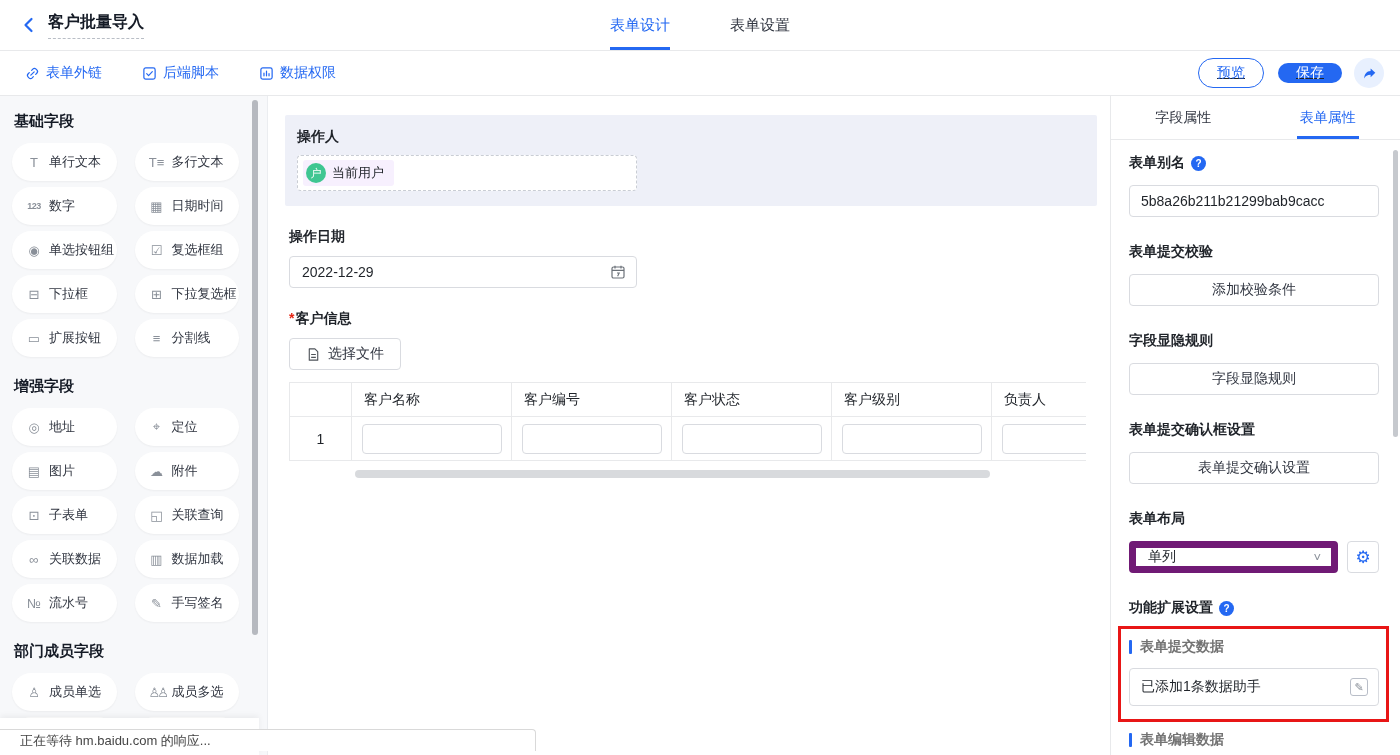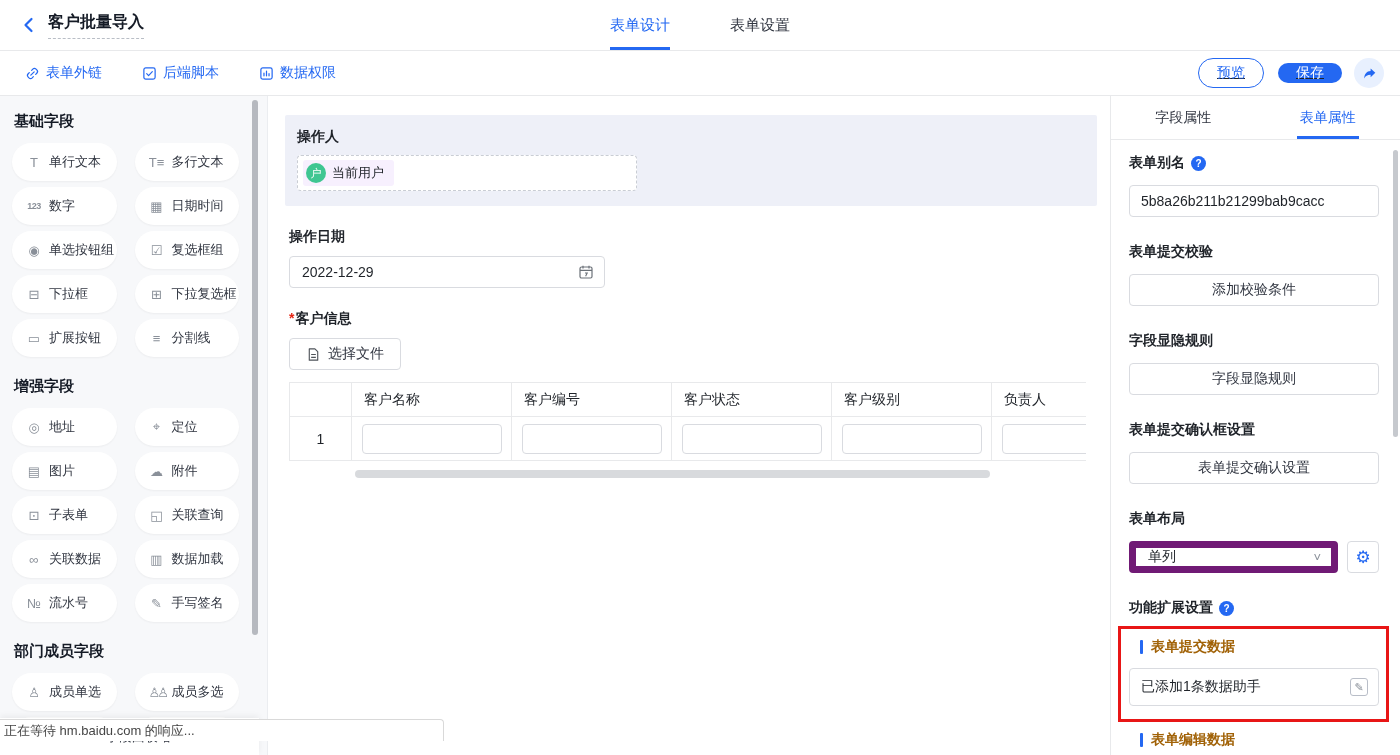--- a/index.html
+++ b/index.html
@@ -68,21 +68,21 @@
   .req { color:#e62412; margin-right:1px; }
   .field { margin-left:4px; }
   .field-selected { margin-left:0; background:#eef0f8; border-radius:2px; padding:13px 16px 15px 12px; }
   .dashed-box { margin-top:9px; width:340px; height:36px; background:#fff;
     border:1px dashed #c9cdd4; border-radius:4px; display:flex; align-items:center; padding:0 5px; cursor:pointer; }
   .chip { height:26px; background:#f7f0fe; border-radius:3px; display:flex; align-items:center;
     gap:6px; padding:0 10px 0 3px; font-size:13px; color:#1f2329; cursor:pointer; }
   .chip-avatar { width:20px; height:20px; border-radius:50%; background:#3fc692; color:#fff;
     font-size:11px; display:flex; align-items:center; justify-content:center; }
   .field-date { margin-top:22px; }
-  .input-box { margin-top:10px; width:316px; height:32px; border:1px solid #d9dbe0; border-radius:4px;
+  .input-box { margin-top:10px; width:348px; height:32px; border:1px solid #d9dbe0; border-radius:4px;
     display:flex; align-items:center; justify-content:space-between; padding:0 10px 0 12px;
     font-size:14px; color:#1f2329; background:#fff; cursor:text; }
   .field-customer { margin-top:22px; }
   .file-btn { margin-top:10px; height:32px; padding:0 16px; background:#fff; border:1px solid #d9dbe0;
     border-radius:4px; display:flex; align-items:center; gap:7px; font-size:14px; color:#303540;
     cursor:pointer; font-family:inherit; }
   .table-clip { margin-top:12px; width:797px; overflow:hidden; }
   table.sub { border-collapse:collapse; table-layout:fixed; width:862px; background:#fff; }
   table.sub th, table.sub td { border:1px solid #e8e9eb; }
   table.sub th { height:34px; font-size:14px; font-weight:400; color:#1f2329; text-align:left;
@@ -113,33 +113,33 @@
     font-size:14px; color:#303540; cursor:pointer; font-family:inherit; }
   .layout-row { display:flex; gap:9px; }
   .pselect { flex:1; height:32px; border:7px solid #701a75; border-radius:4px; display:flex;
     align-items:center; justify-content:space-between; padding:0 10px 0 12px; font-size:14px; cursor:pointer; }
   .chev { color:#8a9099; font-size:13px; }
   .gear-btn { width:32px; height:32px; border:1px solid #d9dbe0; border-radius:4px; background:#fff;
     color:#2468f2; font-size:17px; display:flex; align-items:center; justify-content:center; cursor:pointer; }
   .ext-title { margin-bottom:9px; }
   .redbox { border:3px solid #e81616; margin:0 -10px 9px -11px; padding:9px 7px 13px 8px; }
   .subsec-title { display:flex; align-items:center; gap:8px; font-size:14px; font-weight:700;
-    color:#a16207; margin-bottom:12px;margin-left:11px; }
+    color:#737373; margin-bottom:12px; }
   .bluebar { width:3px; height:14px; background:#2468f2; border-radius:1px; flex:0 0 3px; }
   .valbox { height:38px; border:1px solid #d9dbe0; border-radius:4px; display:flex; align-items:center;
     justify-content:space-between; padding:0 10px 0 11px; font-size:14px; color:#1f2329; background:#fff; }
   .edit-ic { width:18px; height:18px; border:1px solid #b9bec8; border-radius:3px; color:#8a9099;
     font-size:11px; display:flex; align-items:center; justify-content:center; cursor:pointer; }
   .panel-scroll { position:absolute; top:54px; right:2px; width:5px; height:287px;
     background:#c6c9ce; border-radius:3px; }
 
   
-  .statusbar { position:fixed; left:0; bottom:14px; width:444px; height:22px; background:#fff;
+  .statusbar { position:fixed; left:0; bottom:4px; width:536px; height:22px; background:#fff;
     border:1px solid #d9d9d9; border-left:none; border-bottom:none; border-top-right-radius:4px;
-    font-size:13px; color:#454545; display:flex; align-items:center; padding:0 4px; z-index:50; }
+    font-size:13px; color:#454545; display:flex; align-items:center; padding:0 20px; z-index:50; }
 
   svg { display:block; }
 </style>
 </head>
 <body>
 
 <header class="topbar">
   <div class="topbar-left">
     <span class="back-btn">
       <svg width="18" height="18" viewBox="0 0 18 18">

